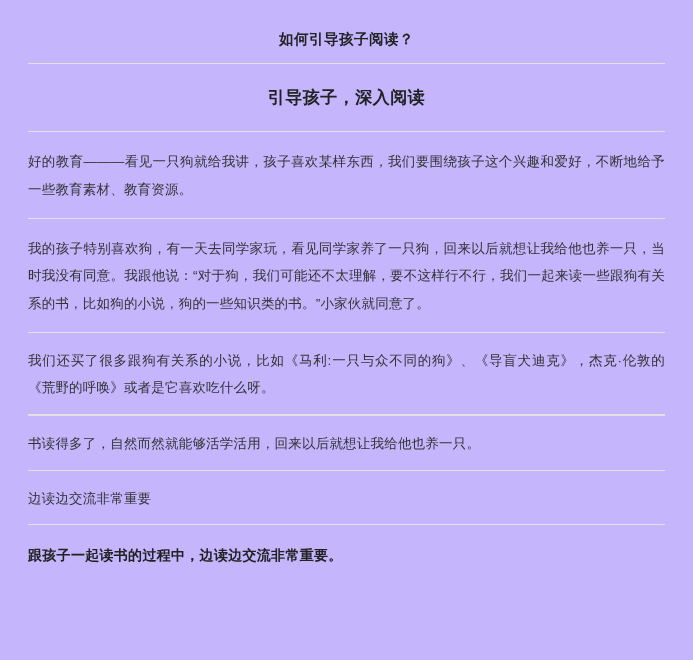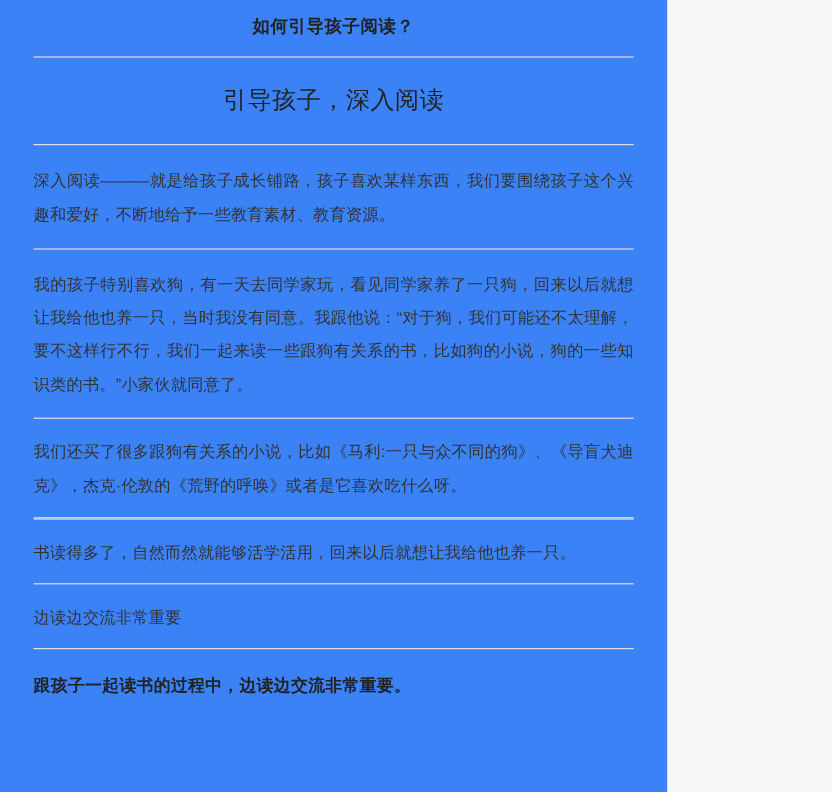--- a/index.html
+++ b/index.html
@@ -8,47 +8,47 @@
   }
   body {
     width: 693px;
     height: 660px;
     background: #f7f7f7;
     font-family: "Liberation Sans", sans-serif;
     color: #333333;
     overflow: hidden;
   }
   .page {
-    width: 556px;
+    width: 693px;
     height: 660px;
-    background: #3b82f6;
+    background: #c4b5fd;
     box-sizing: border-box;
-    padding: 0 28px;
+    padding: 16px 28px;
     position: relative;
   }
   .title-main {
     text-align: center;
     font-size: 14.5px;
     font-weight: bold;
     color: #222222;
     letter-spacing: 0.5px;
     padding-top: 12px;
     padding-bottom: 12px;
     line-height: 1.6;
   }
   .sep {
     height: 1px;
     background: #e2e2e2;
     width: 100%;
     margin: 0;
   }
   .title-sub {
     text-align: center;
-    font-size: 20px;
-    font-weight: normal;
+    font-size: 17px;
+    font-weight: bold;
     color: #222222;
     letter-spacing: 0.5px;
     padding-top: 20px;
     padding-bottom: 20px;
     line-height: 1.6;
   }
   .para {
     font-size: 13.5px;
     line-height: 2.05;
     color: #333333;
@@ -85,21 +85,21 @@
 <div class="page">
 
   <div class="title-main">如何引导孩子阅读？</div>
 
   <div class="sep"></div>
 
   <div class="title-sub">引导孩子，深入阅读</div>
 
   <div class="sep"></div>
 
-  <div class="para">深入阅读———就是给孩子成长铺路，孩子喜欢某样东西，我们要围绕孩子这个兴趣和爱好，不断地给予一些教育素材、教育资源。</div>
+  <div class="para">好的教育———看见一只狗就给我讲，孩子喜欢某样东西，我们要围绕孩子这个兴趣和爱好，不断地给予一些教育素材、教育资源。</div>
 
   <div class="sep"></div>
 
   <div class="para">我的孩子特别喜欢狗，有一天去同学家玩，看见同学家养了一只狗，回来以后就想让我给他也养一只，当时我没有同意。我跟他说：“对于狗，我们可能还不太理解，要不这样行不行，我们一起来读一些跟狗有关系的书，比如狗的小说，狗的一些知识类的书。”小家伙就同意了。</div>
 
   <div class="sep"></div>
 
   <div class="para small-gap">我们还买了很多跟狗有关系的小说，比如《马利:一只与众不同的狗》、《导盲犬迪克》，杰克·伦敦的《荒野的呼唤》或者是它喜欢吃什么呀。</div>
 
   <div class="sep"></div>

